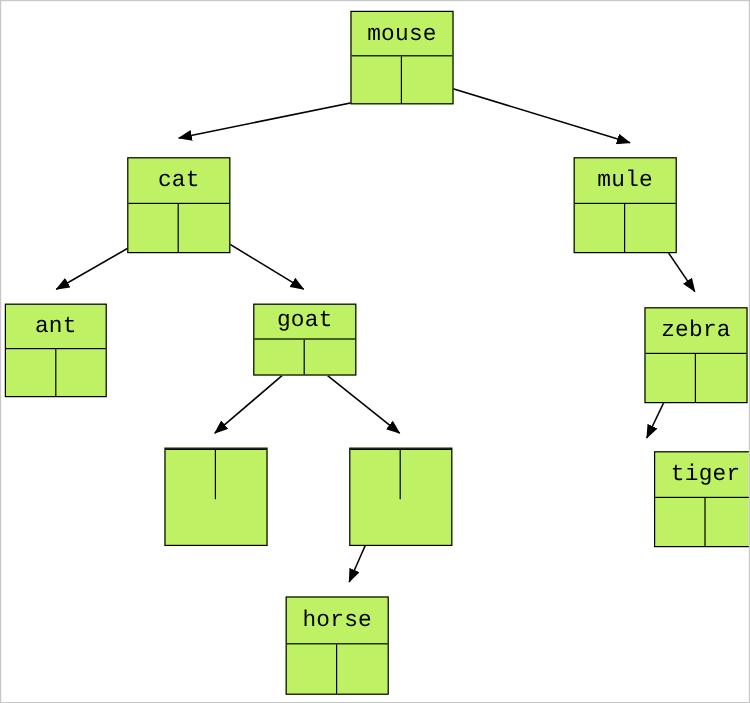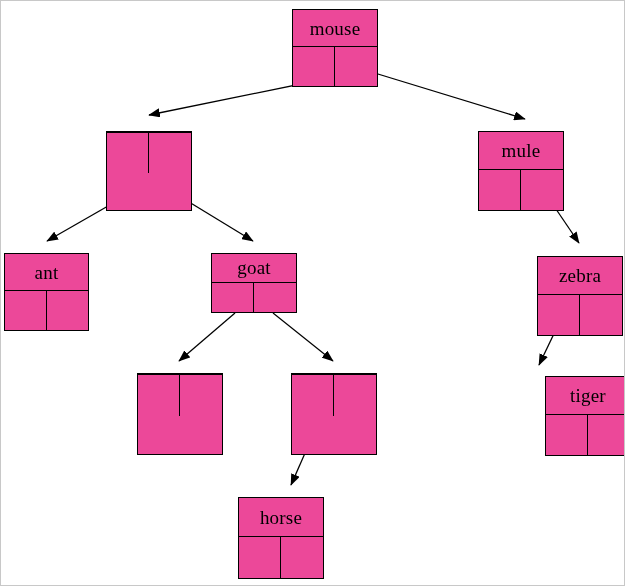--- a/index.html
+++ b/index.html
@@ -25,21 +25,22 @@
     left: 0;
     top: 0;
     width: 625px;
     height: 586px;
     pointer-events: none;
   }
   .node {
     position: absolute;
     box-sizing: border-box;
     border: 1.4px solid #000000;
-    background: #ec4899;
+    background: #bef264;
+    font-family: Liberation Mono, monospace;
   }
   .node-label {
     box-sizing: border-box;
     width: 100%;
     height: 48%;
     display: flex;
     align-items: center;
     justify-content: center;
     font-size: 19px;
     color: #000000;
@@ -90,20 +91,21 @@
 
   <div id="nodes-layer">
       <div class="node" style="left: 291px; top: 8px; width: 86px; height: 78px;">
         <div class="node-label">mouse</div>
         <div class="node-cells">
           <div class="cell cell-left"></div>
           <div class="cell cell-right"></div>
         </div>
       </div>
       <div class="node" style="left: 105px; top: 130px; width: 86px; height: 80px;">
+        <div class="node-label">cat</div>
         <div class="node-cells">
           <div class="cell cell-left"></div>
           <div class="cell cell-right"></div>
         </div>
       </div>
       <div class="node" style="left: 477px; top: 130px; width: 86px; height: 80px;">
         <div class="node-label">mule</div>
         <div class="node-cells">
           <div class="cell cell-left"></div>
           <div class="cell cell-right"></div>

